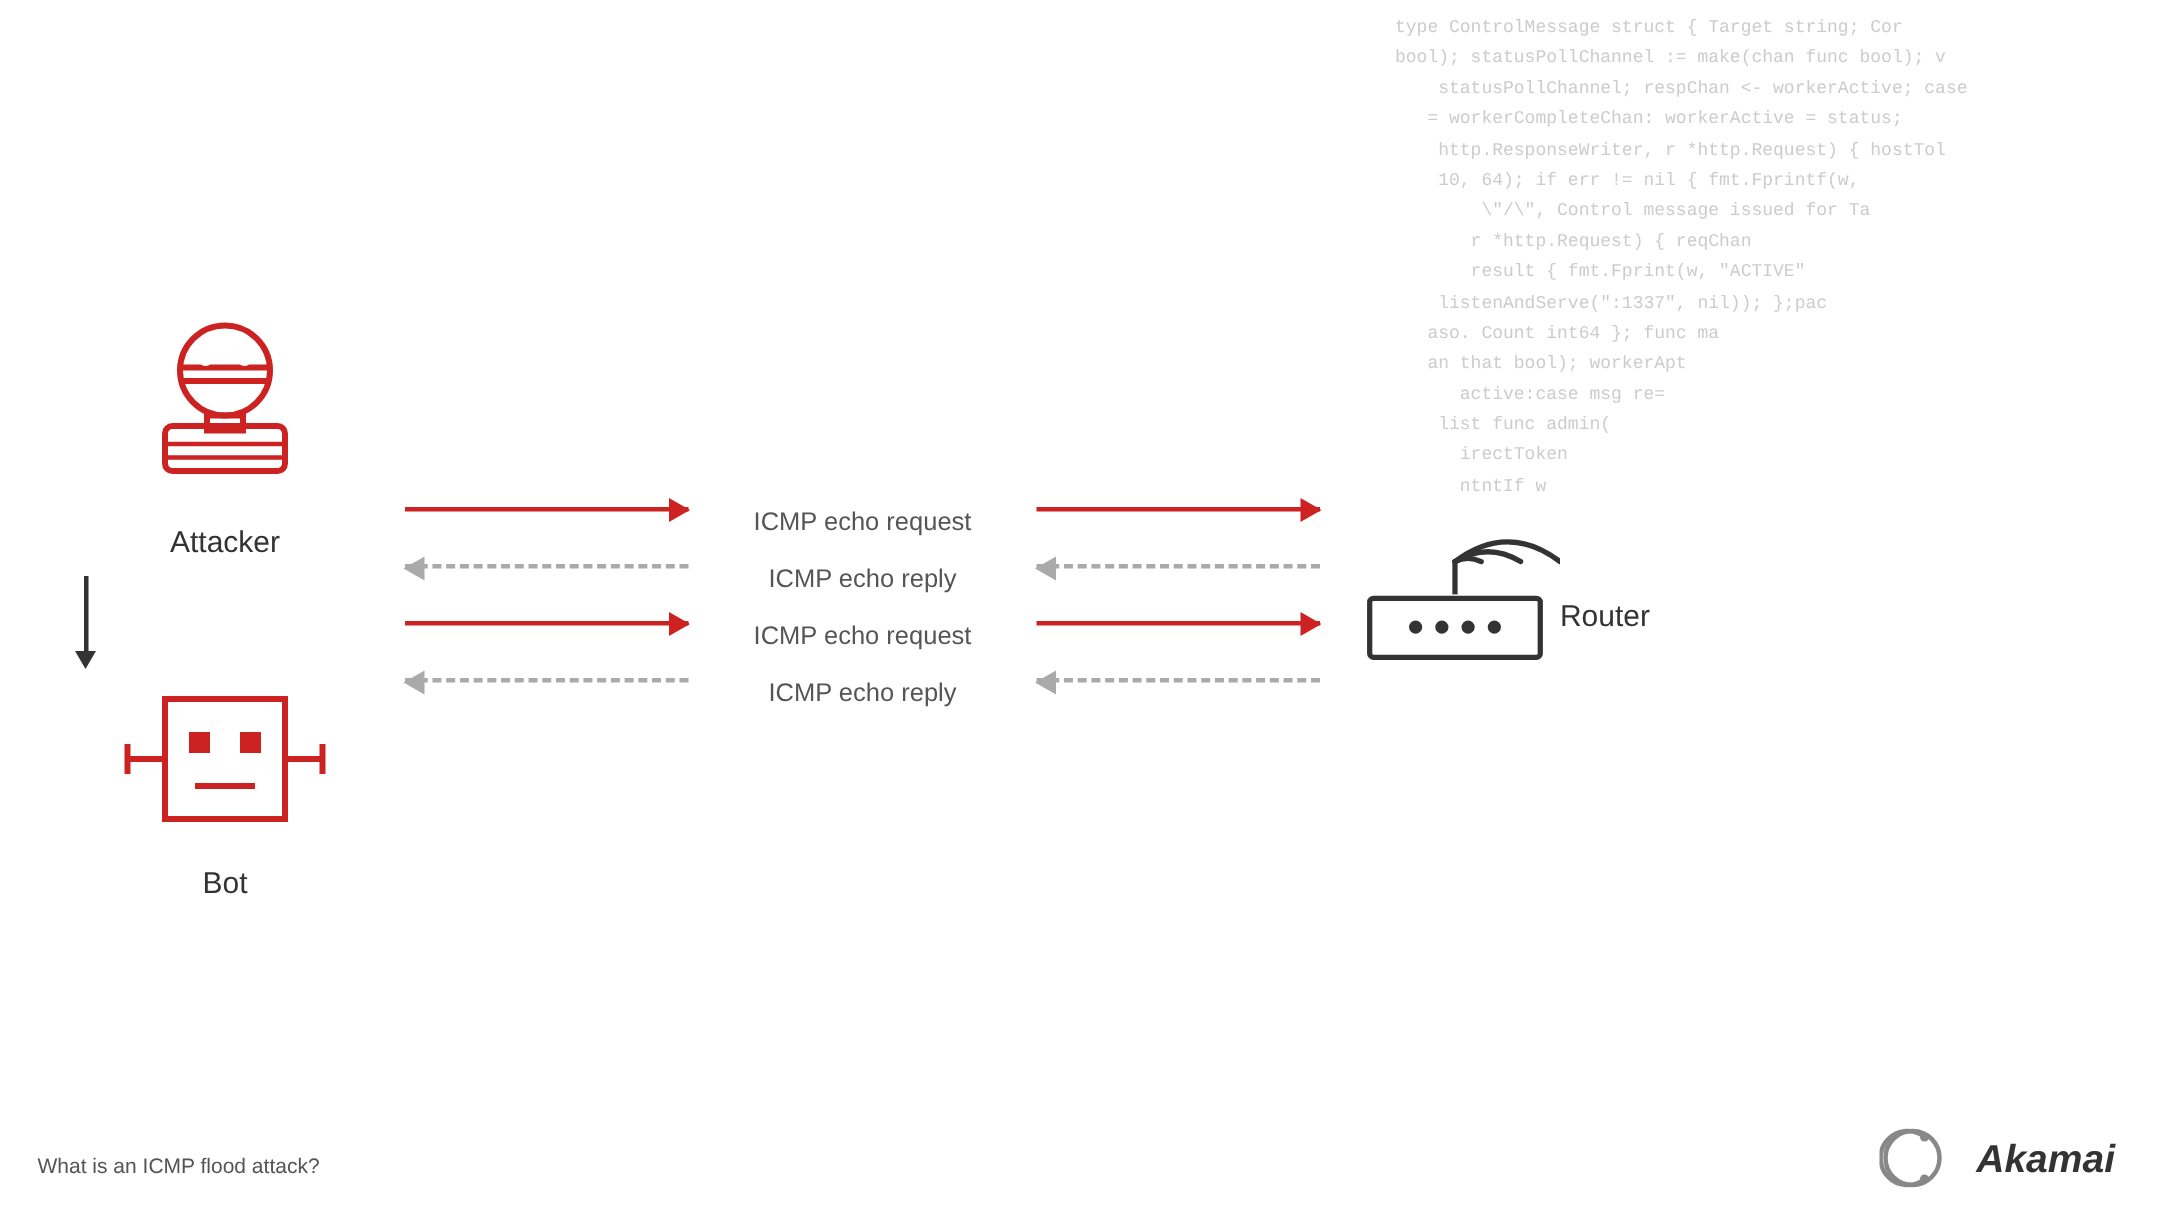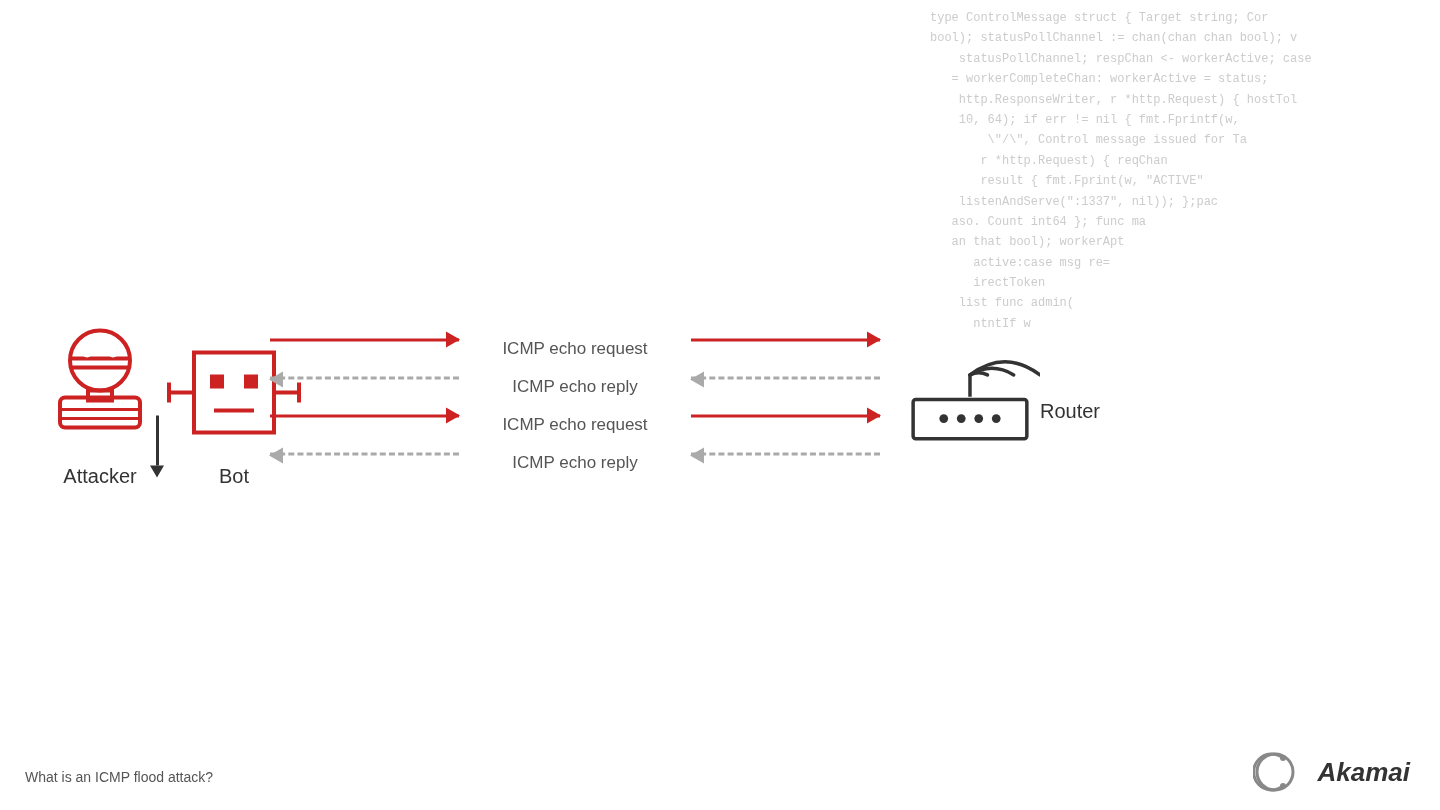--- a/index.html
+++ b/index.html
@@ -151,22 +151,22 @@
       top: 50%;
       left: 50px;
       transform: translateY(-50%);
       display: flex;
       align-items: center;
       width: 1050px;
     }
 
     .left-actors {
       display: flex;
-      flex-direction: row;
-      align-items: flex-end;
+      flex-direction: column;
+      align-items: flex-start;
       width: 200px;
     }
 
     .arrows-section {
       flex: 1;
       display: flex;
       flex-direction: column;
       gap: 18px;
       padding: 0 20px;
     }
@@ -175,34 +175,34 @@
       display: flex;
       align-items: center;
       width: 200px;
     }
   </style>
 </head>
 <body>
 
 <div class="code-bg">
   <div>type ControlMessage struct { Target string; Cor</div>
-  <div>bool); statusPollChannel := chan(chan chan bool); v</div>
+  <div>bool); statusPollChannel := make(chan func bool); v</div>
   <div>&nbsp;&nbsp;&nbsp;&nbsp;statusPollChannel; respChan &lt;- workerActive; case</div>
   <div>&nbsp;&nbsp;&nbsp;= workerCompleteChan: workerActive = status;</div>
   <div>&nbsp;&nbsp;&nbsp;&nbsp;http.ResponseWriter, r *http.Request) { hostTol</div>
   <div>&nbsp;&nbsp;&nbsp;&nbsp;10, 64); if err != nil { fmt.Fprintf(w,</div>
   <div>&nbsp;&nbsp;&nbsp;&nbsp;&nbsp;&nbsp;&nbsp;&nbsp;\"/\", Control message issued for Ta</div>
   <div>&nbsp;&nbsp;&nbsp;&nbsp;&nbsp;&nbsp;&nbsp;r *http.Request) { reqChan</div>
   <div>&nbsp;&nbsp;&nbsp;&nbsp;&nbsp;&nbsp;&nbsp;result { fmt.Fprint(w, "ACTIVE"</div>
   <div>&nbsp;&nbsp;&nbsp;&nbsp;listenAndServe(":1337", nil)); };pac</div>
   <div>&nbsp;&nbsp;&nbsp;aso. Count int64 }; func ma</div>
   <div>&nbsp;&nbsp;&nbsp;an that bool); workerApt</div>
   <div>&nbsp;&nbsp;&nbsp;&nbsp;&nbsp;&nbsp;active:case msg re=</div>
+  <div>&nbsp;&nbsp;&nbsp;&nbsp;list func admin(</div>
   <div>&nbsp;&nbsp;&nbsp;&nbsp;&nbsp;&nbsp;irectToken</div>
-  <div>&nbsp;&nbsp;&nbsp;&nbsp;list func admin(</div>
   <div>&nbsp;&nbsp;&nbsp;&nbsp;&nbsp;&nbsp;ntntIf w</div>
 </div>
 
 <div class="main-layout">
 
   <div class="left-actors">
 
     <div class="actor">
 
       <svg width="100" height="130" viewBox="0 0 100 130">

